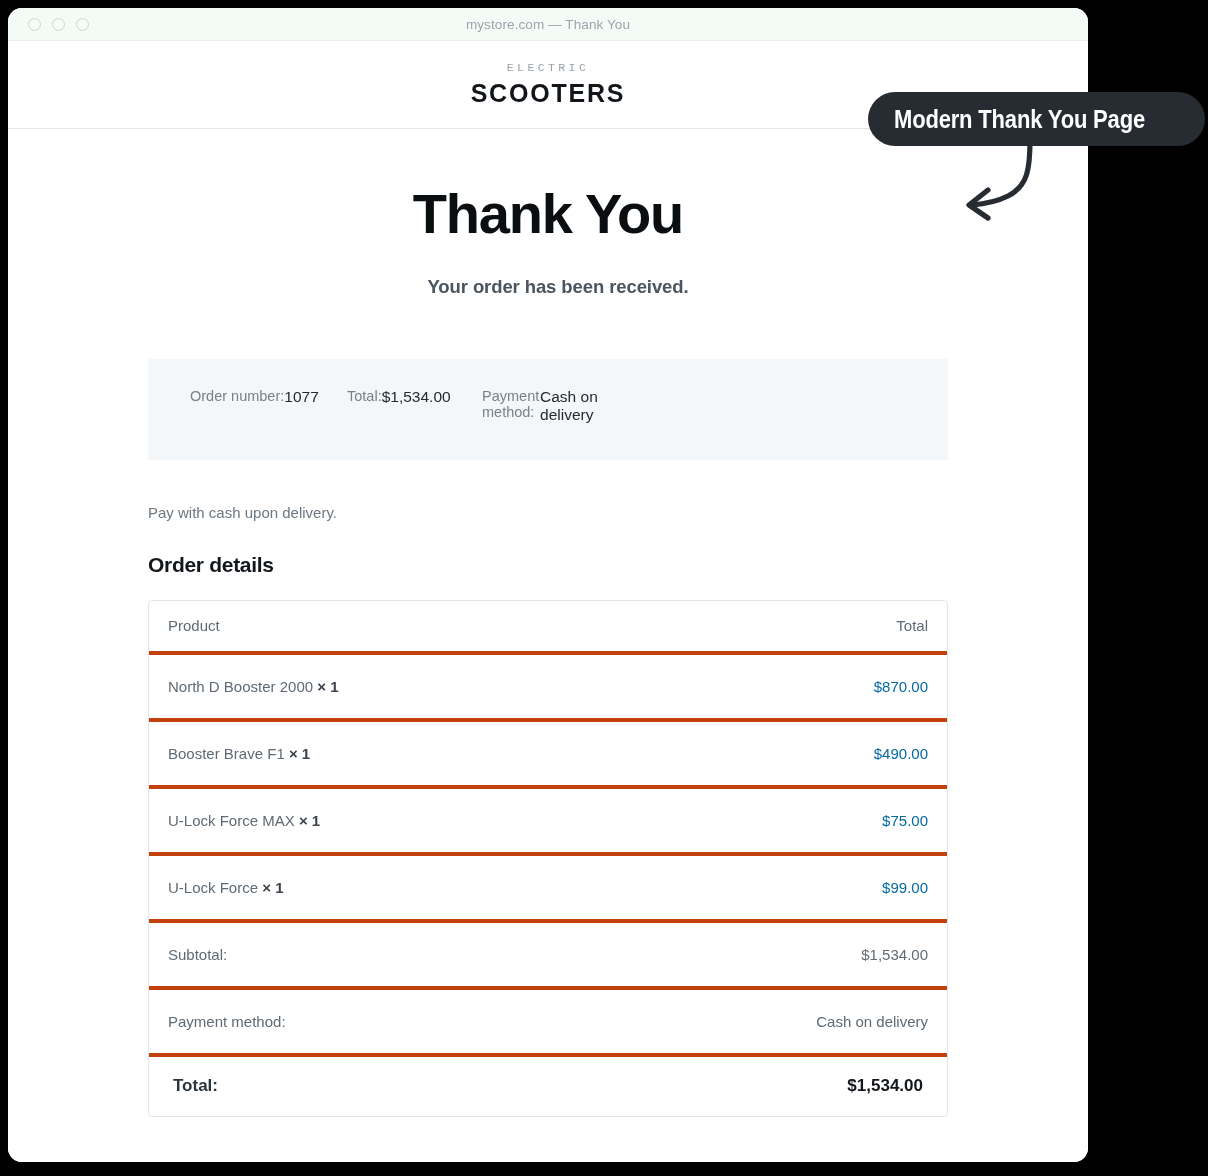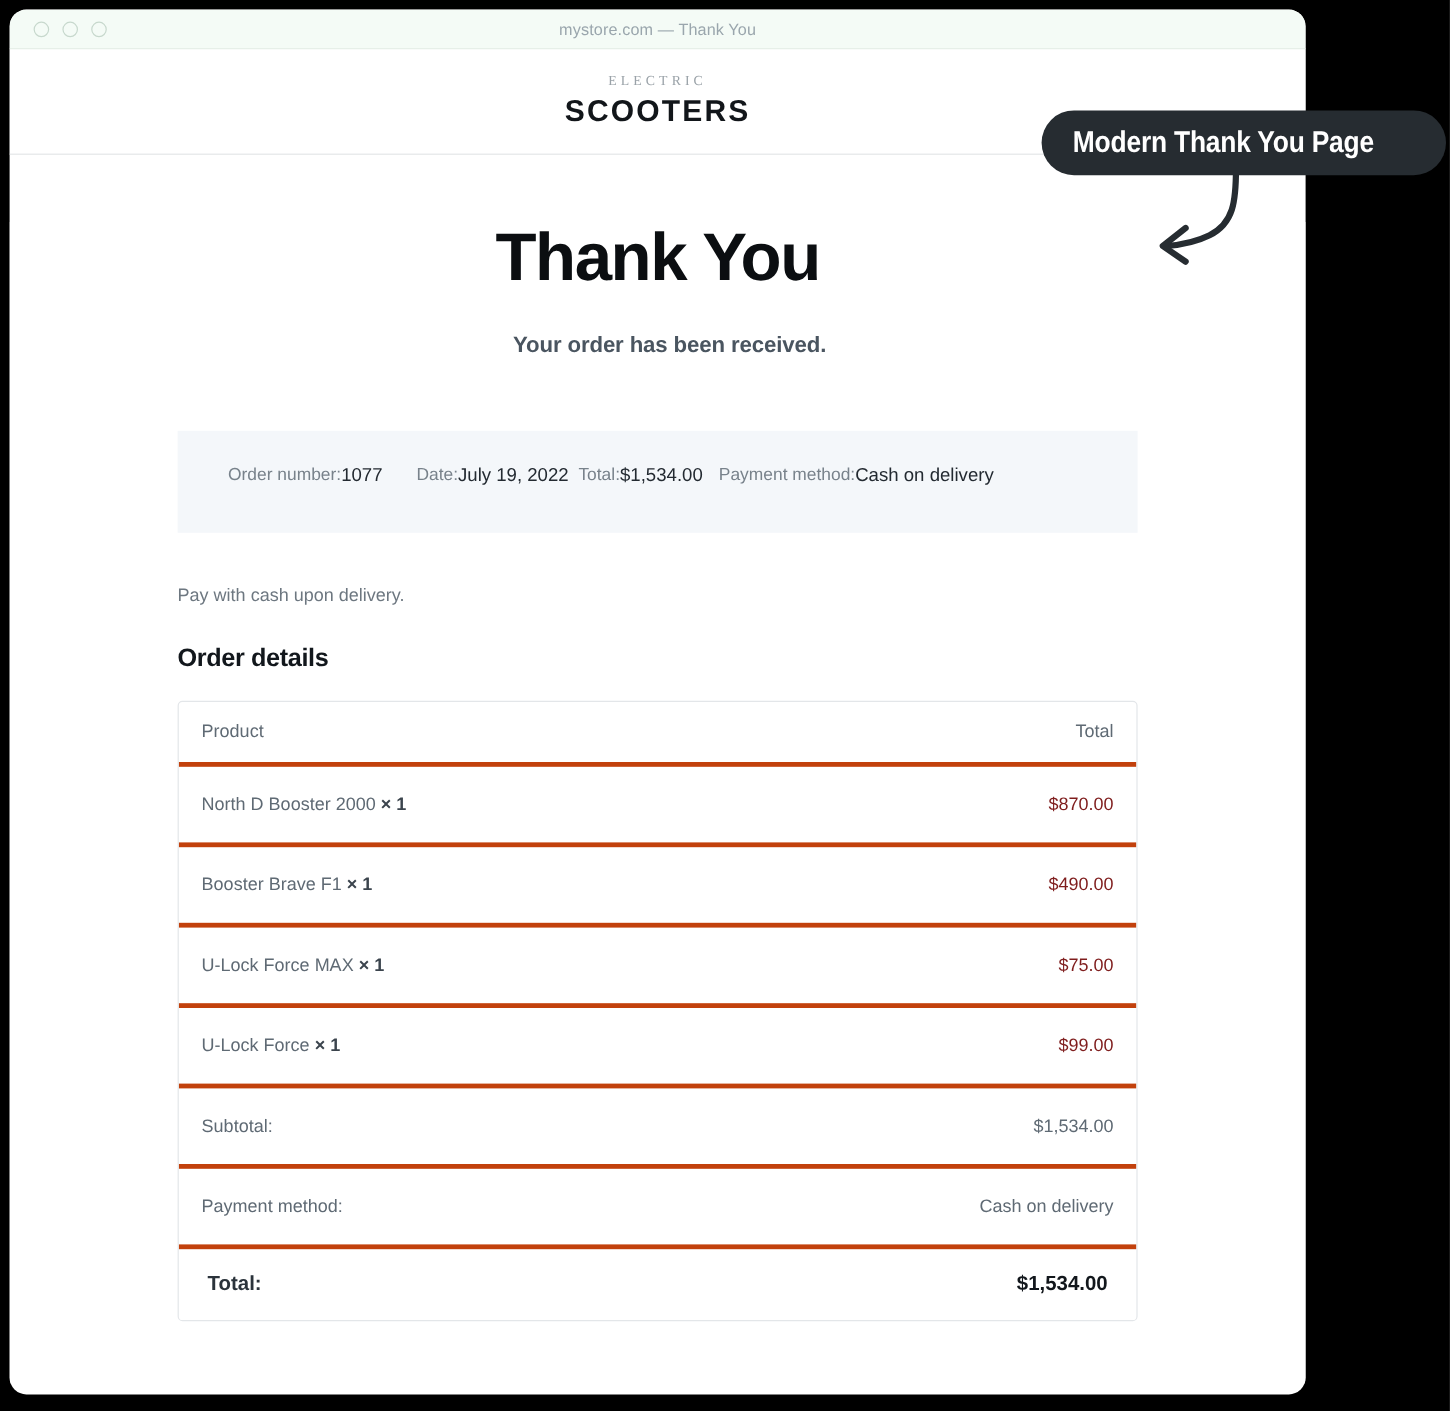--- a/index.html
+++ b/index.html
@@ -77,21 +77,21 @@
     justify-content: center;
     background: #ffffff;
   }
 
   .brand-top {
     font-size: 11.5px;
     letter-spacing: 3.4px;
     color: #9aa2a8;
     font-weight: 400;
     margin-bottom: 5px;
-    font-family: Liberation Serif, serif;
+    font-family: Liberation Mono, monospace;
   }
 
   .brand-main {
     font-size: 25px;
     letter-spacing: 1.8px;
     color: #12161a;
     font-weight: 700;
     font-family: "Liberation Sans", sans-serif;
   }
 
@@ -216,21 +216,21 @@
     font-family: "Liberation Sans", sans-serif;
   }
 
   .otr.head .cell-left,
   .otr.head .cell-right {
     color: #5f6a74;
     font-size: 15px;
   }
 
   .otr.item .cell-left { color: #5f6a74; }
-  .otr.item .cell-right { color: #7f1d1d; }
+  .otr.item .cell-right { color: #0369a1; }
 
   .qty {
     font-weight: 700;
     color: #3b444d;
   }
 
   .otr.grand {
     padding-left: 24px;
     padding-right: 24px;
   }
@@ -311,24 +311,20 @@
       <div class="thankyou-sub">Your order has been received.</div>
 
       <div class="content-wrap">
 
         <div class="order-bar">
           <div class="order-bar-item">
             <span class="ob-label">Order number:</span>
             <span class="ob-value">1077</span>
           </div>
           <div class="order-bar-item">
-            <span class="ob-label">Date:</span>
-            <span class="ob-value">July 19, 2022</span>
-          </div>
-          <div class="order-bar-item">
             <span class="ob-label">Total:</span>
             <span class="ob-value">$1,534.00</span>
           </div>
           <div class="order-bar-item">
             <span class="ob-label">Payment method:</span>
             <span class="ob-value">Cash on delivery</span>
           </div>
         </div>
 
         <div class="pay-notice">Pay with cash upon delivery.</div>

